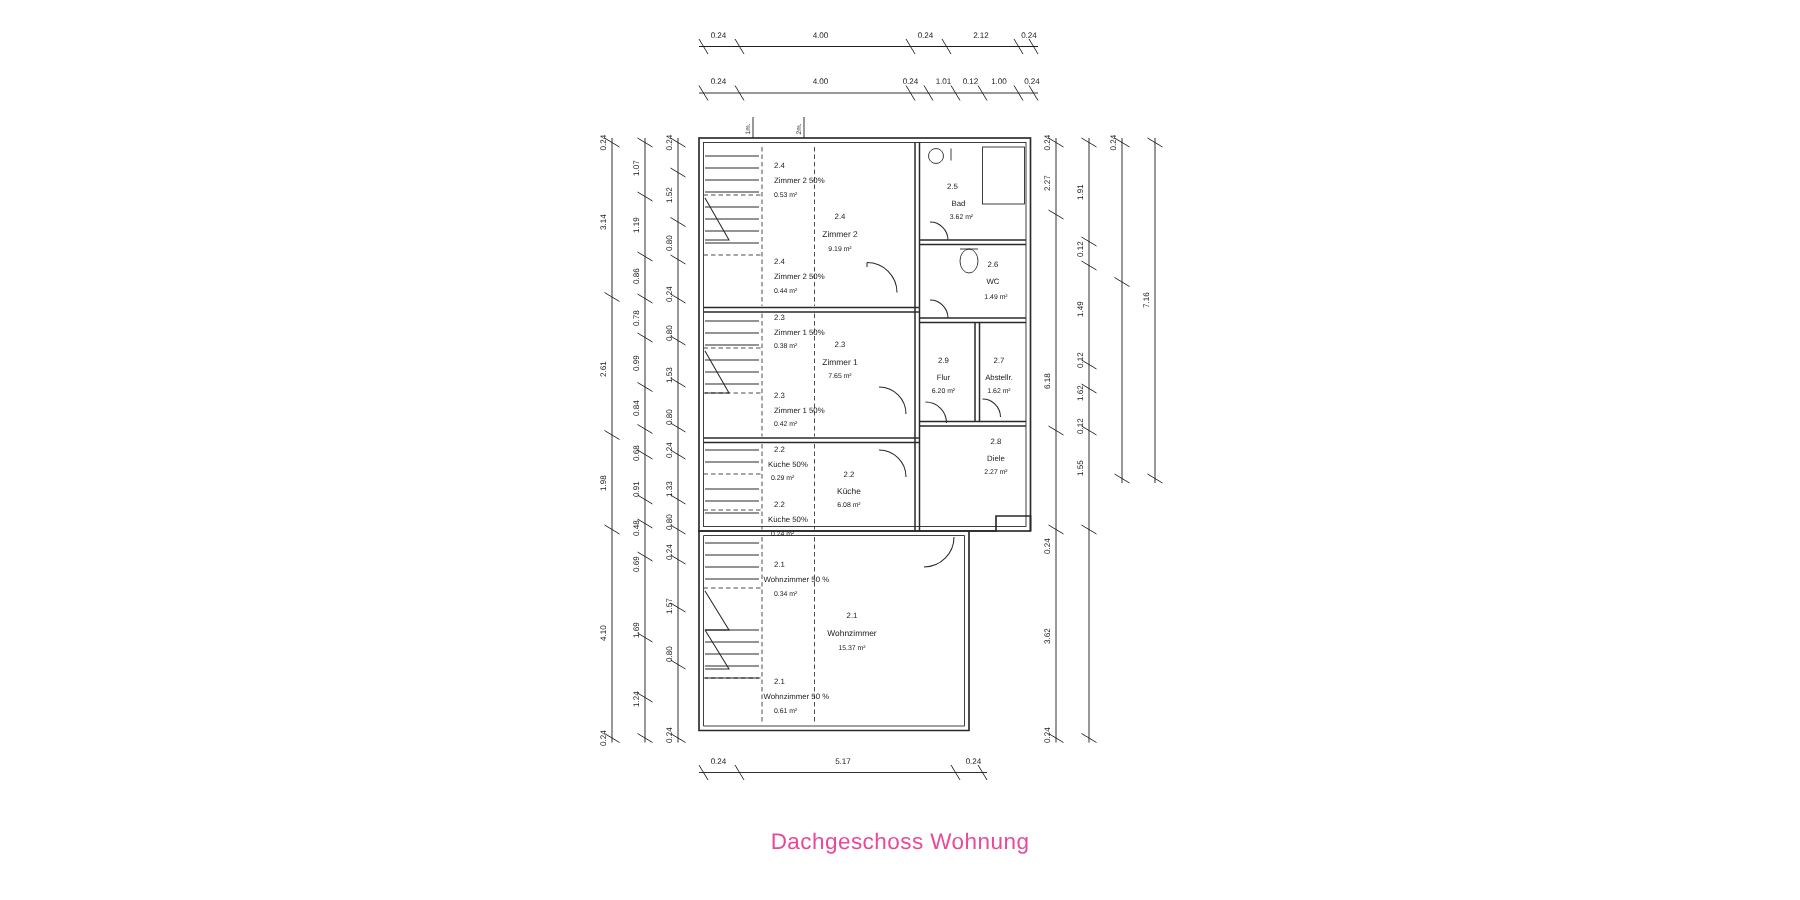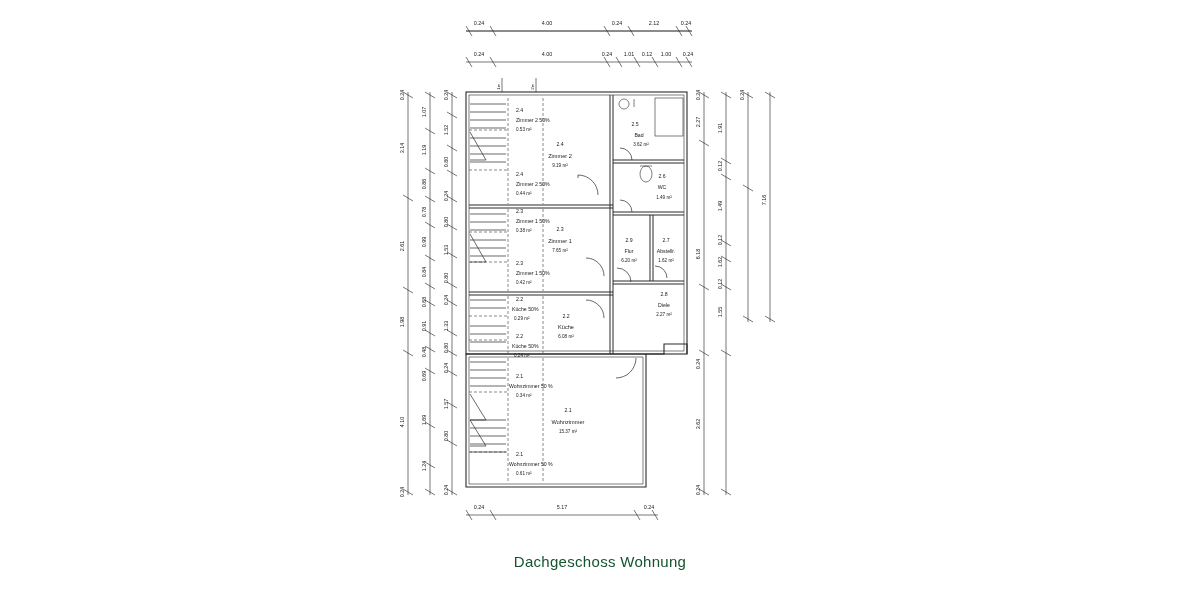--- a/index.html
+++ b/index.html
@@ -22,21 +22,21 @@
     height: 600px;
   }
   .caption {
     position: absolute;
     left: 0;
     top: 553px;
     width: 1200px;
     text-align: center;
     font-size: 15px;
     letter-spacing: 0.3px;
-    color: #14532d;
+    color: #ec4899;
   }
   
   svg text {
     font-family: "Liberation Sans", sans-serif;
     fill: #1b1b1b;
   }
   .dim { font-size: 5.4px; }
   .dimv { font-size: 5.4px; }
   .rcode { font-size: 5.2px; }
   .rname { font-size: 5.2px; }

